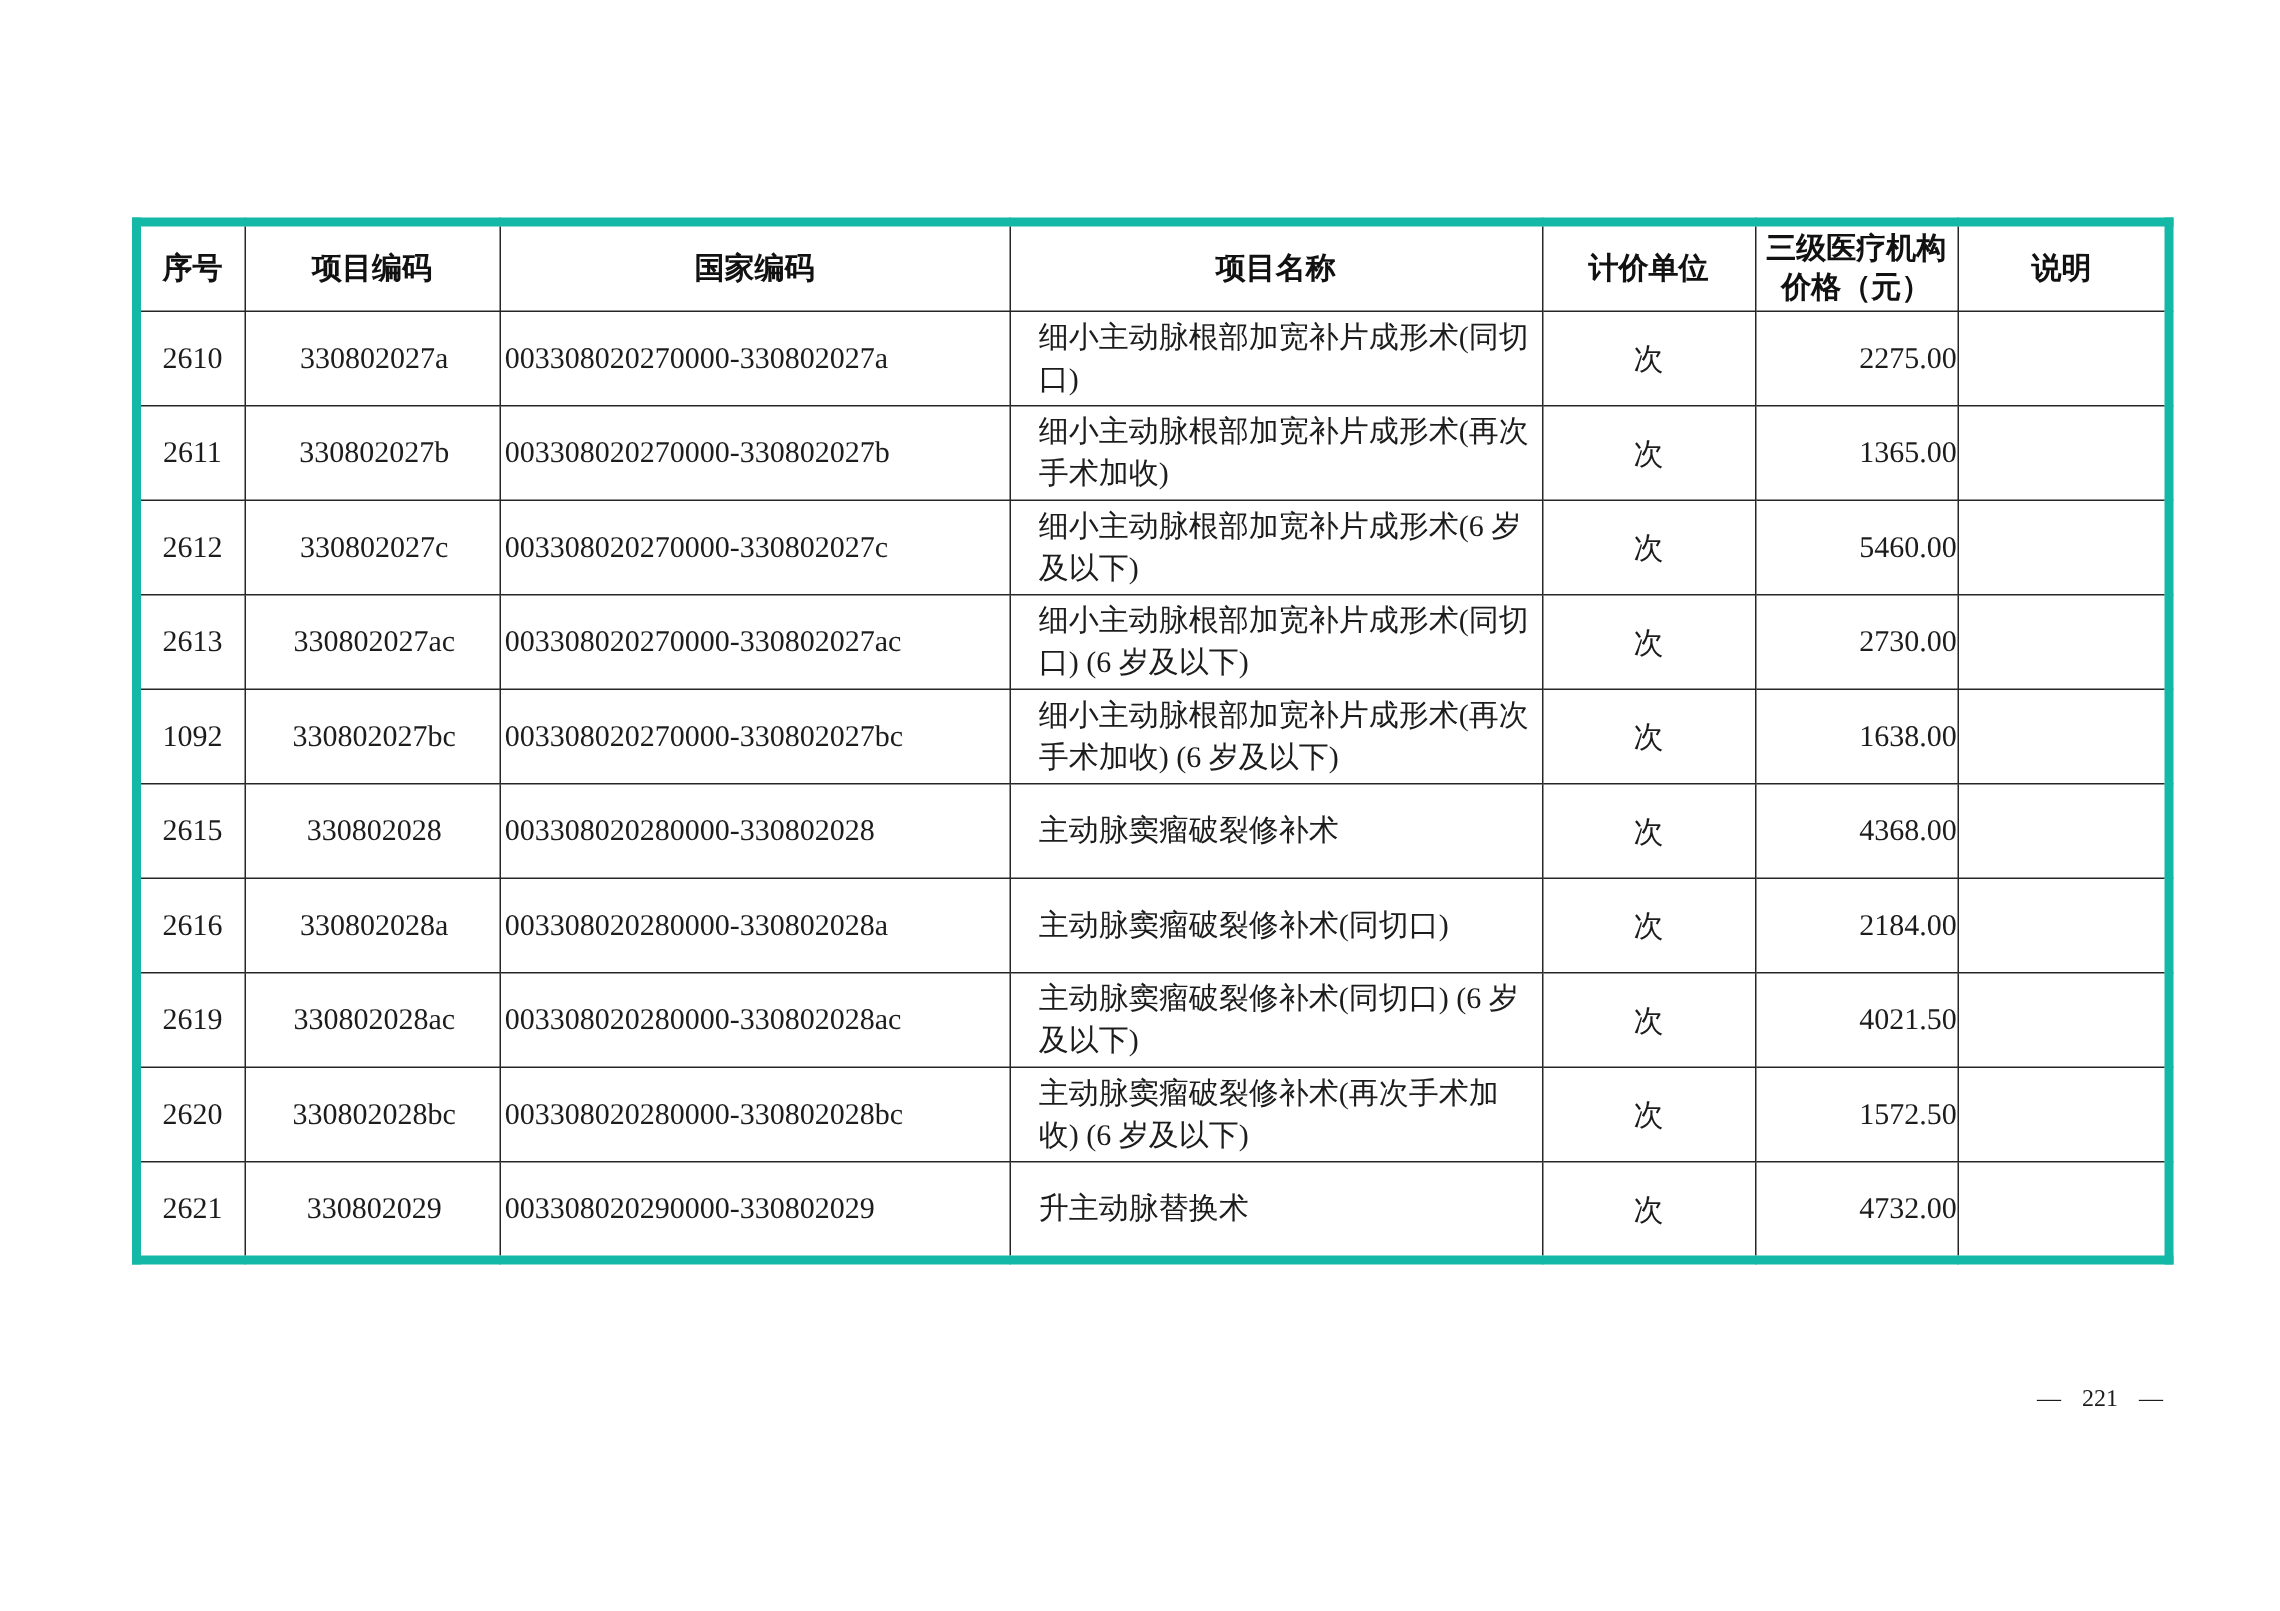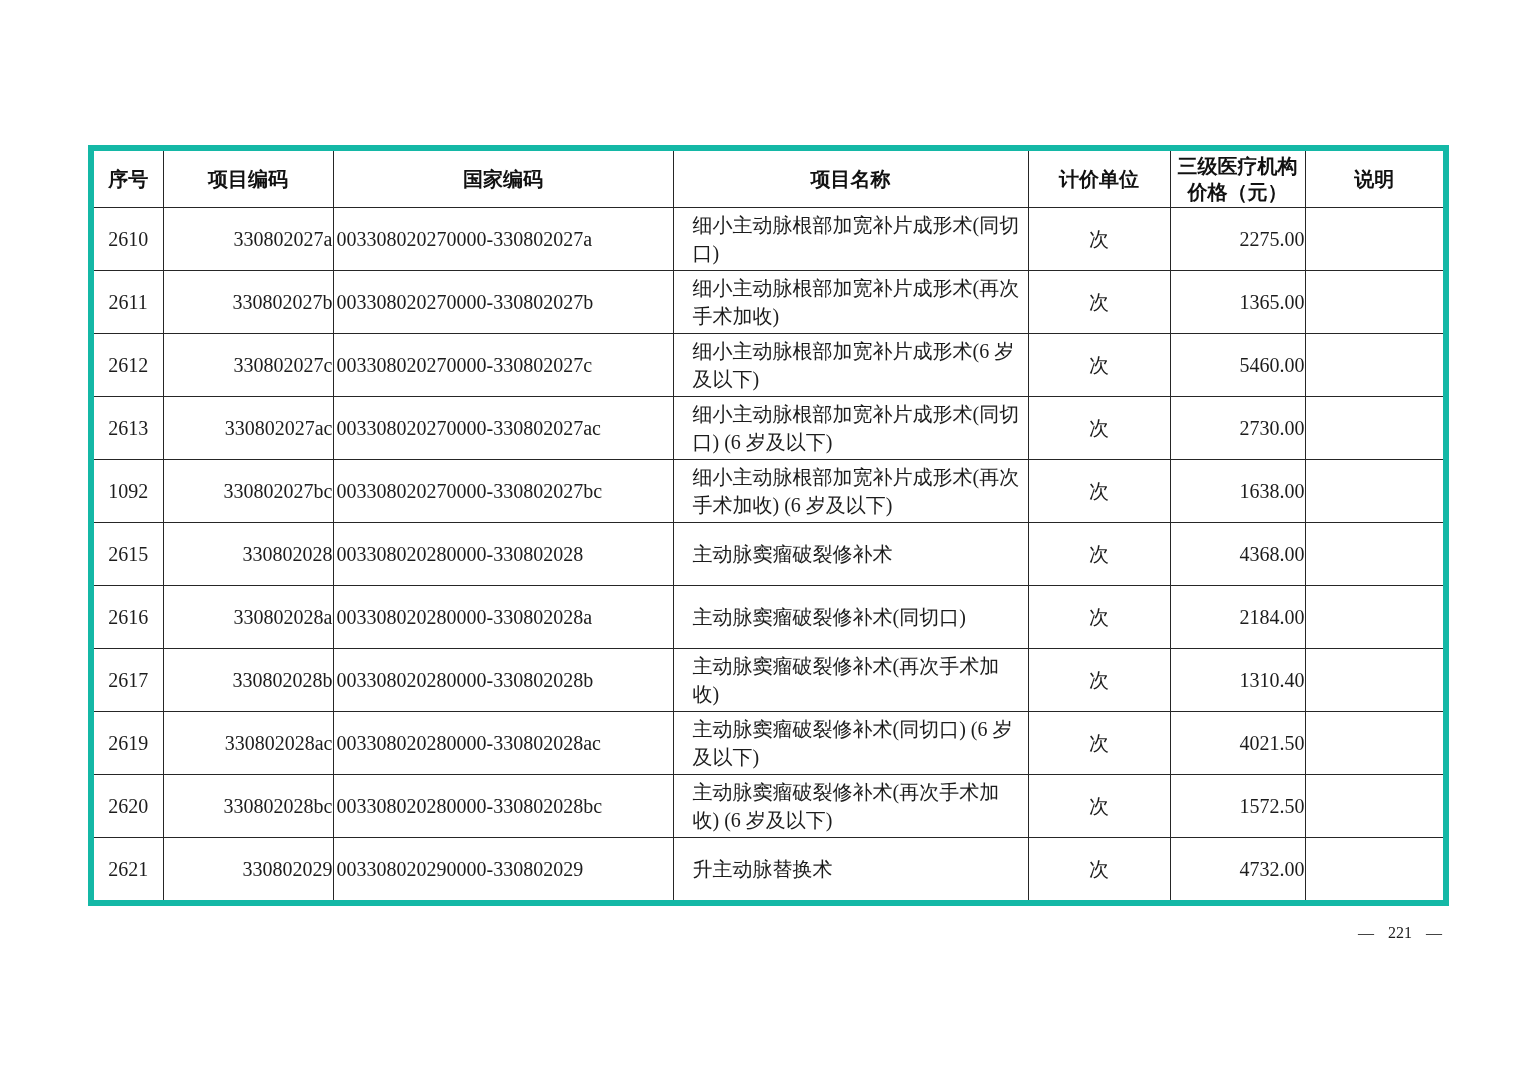--- a/index.html
+++ b/index.html
@@ -42,21 +42,21 @@
     color: #111111;
   }
   .th-pre { white-space: pre-line; margin-top: 42px; }
   .price-table tbody td {
     height: 58px;
     font-size: 20px;
     vertical-align: middle;
     color: #1c1c1c;
   }
   td.c-seq   { text-align: center; }
-  td.c-code  { text-align: right; padding-left: 3px; }
+  td.c-code  { text-align: center; padding-left: 3px; }
   td.c-ncode { text-align: left; padding-left: 3px; }
   td.c-name  { text-align: left; padding: 2px 5px 2px 19px; line-height: 28px; }
   td.c-unit  { text-align: center; }
   td.c-price { text-align: right; }
   td.c-note  { text-align: center; }
   .page-number {
     position: absolute;
     left: 1230px;
     top: 924px;
     width: 212px;
@@ -150,29 +150,20 @@
       <tr>
         <td class="c-seq">2616</td>
         <td class="c-code">330802028a</td>
         <td class="c-ncode">003308020280000-330802028a</td>
         <td class="c-name">主动脉窦瘤破裂修补术(同切口)</td>
         <td class="c-unit">次</td>
         <td class="c-price">2184.00</td>
         <td class="c-note"></td>
       </tr>
       <tr>
-        <td class="c-seq">2617</td>
-        <td class="c-code">330802028b</td>
-        <td class="c-ncode">003308020280000-330802028b</td>
-        <td class="c-name">主动脉窦瘤破裂修补术(再次手术加收)</td>
-        <td class="c-unit">次</td>
-        <td class="c-price">1310.40</td>
-        <td class="c-note"></td>
-      </tr>
-      <tr>
         <td class="c-seq">2619</td>
         <td class="c-code">330802028ac</td>
         <td class="c-ncode">003308020280000-330802028ac</td>
         <td class="c-name">主动脉窦瘤破裂修补术(同切口) (6 岁及以下)</td>
         <td class="c-unit">次</td>
         <td class="c-price">4021.50</td>
         <td class="c-note"></td>
       </tr>
       <tr>
         <td class="c-seq">2620</td>

